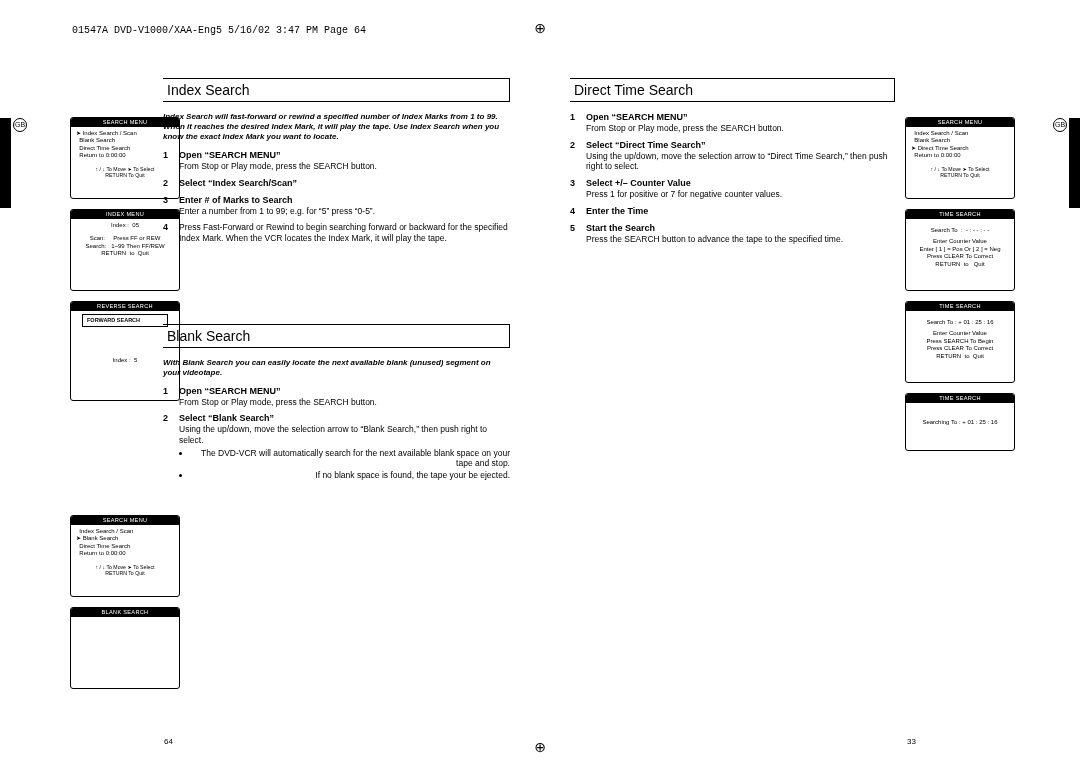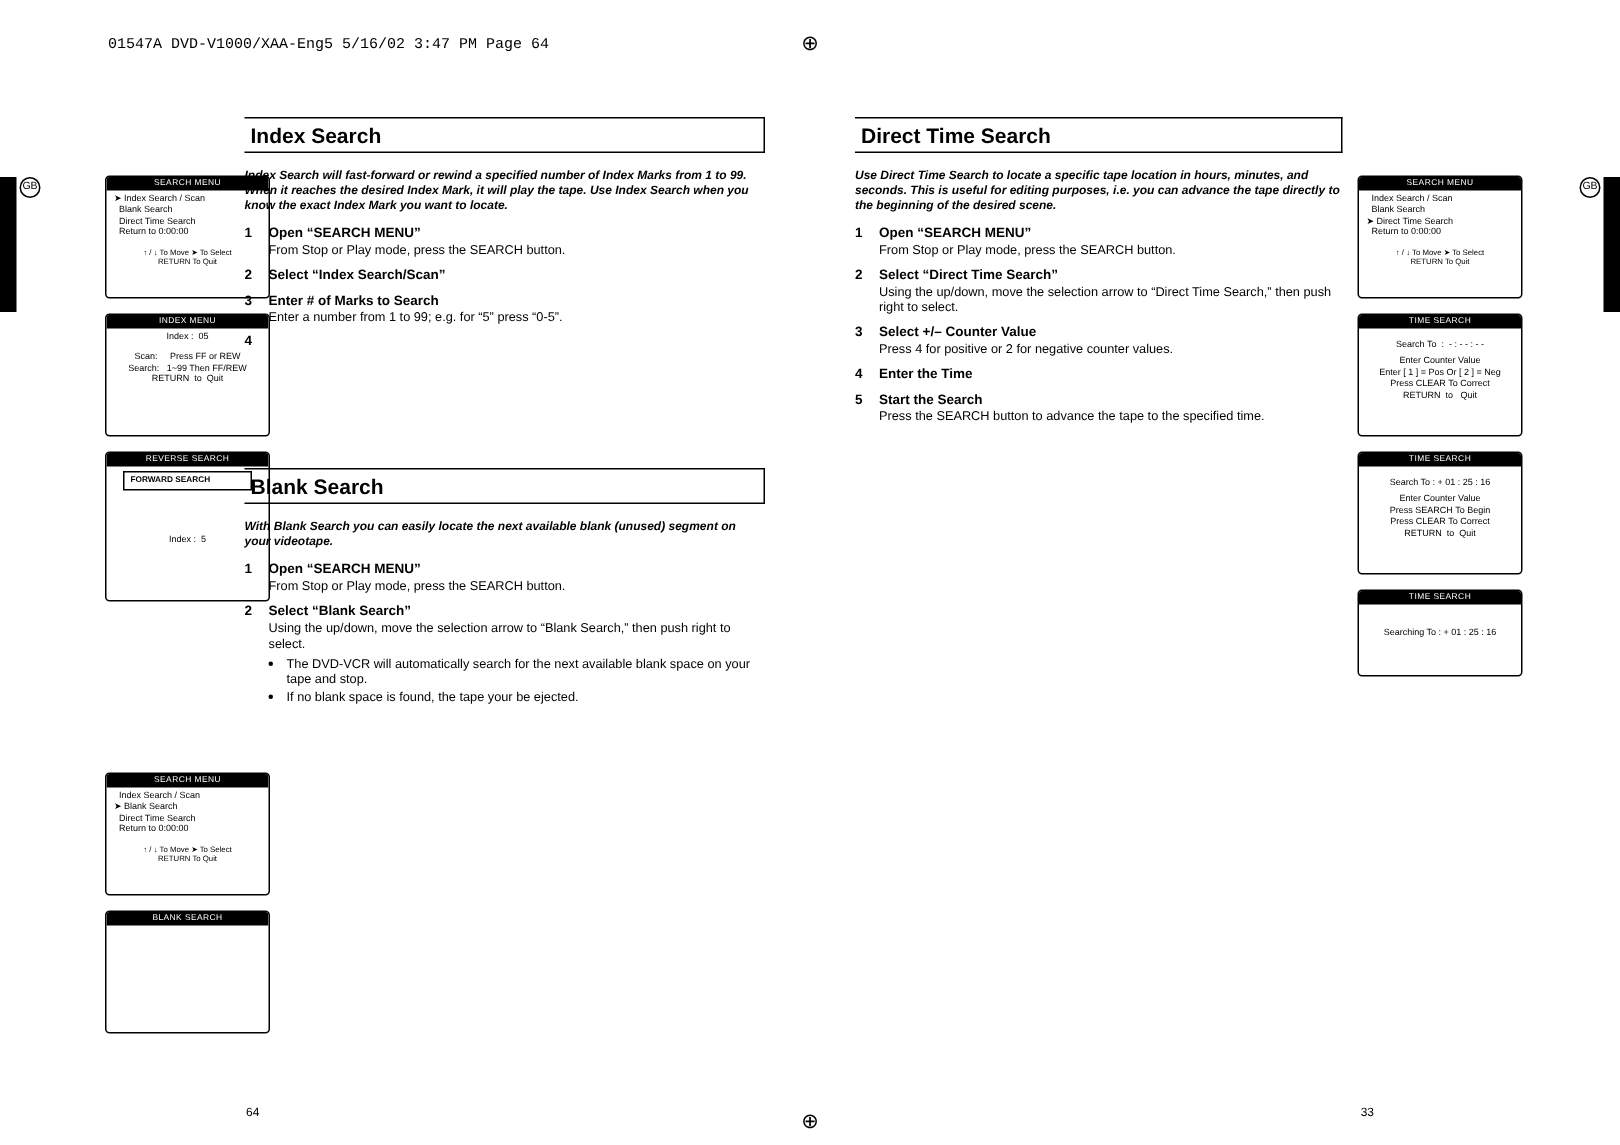--- a/index.html
+++ b/index.html
@@ -20,28 +20,28 @@
   .gb-right .gb-circ { right:13px; }
 
   .page { position: absolute; top: 60px; width: 500px; height: 680px; }
   .page-left { left: 40px; }
   .page-right { right: 40px; }
   .page-num { position:absolute; bottom:-6px; font-size:8px; font-weight:normal; }
   .page-left .page-num { left: 124px; }
   .page-right .page-num { right: 124px; }
 
   .section { margin-left: 123px; margin-right: 30px; margin-top: 18px; }
-  .section-title-box { border:1px solid #000; border-left:none; padding:3px 8px 3px 4px; font-weight:bold; font-size:14px; margin-bottom:10px; }
+  .section-title-box { border:1px solid #000; border-left:none; padding:3px 8px 3px 4px; font-weight:normal; font-size:14px; margin-bottom:10px; }
   .intro { font-size:8px; font-style:italic; font-weight:bold; line-height:1.25; margin:6px 0 8px; }
   .step { display:flex; margin:4px 0 6px; }
   .step .num { width:16px; font-weight:bold; font-size:9px; }
   .step .body { flex:1; font-size:8.5px; }
   .step .body .t { font-weight:bold; margin-bottom:1px; font-size:9px; }
   .step .body .d { line-height:1.25; }
-  .step .body ul { list-style: disc; margin: 3px 0 0 12px; }
+  .step .body ul { list-style: disc; margin: 3px 0 0 12px; text-align: right; }
   .step .body ul li { margin-bottom:2px; }
 
   .screens { position:absolute; left:30px; width:110px; }
   .page-right .screens { left:auto; right:25px; }
   .scr { border:1.2px solid #000; border-radius:3px; width:110px; height:82px; margin-bottom:10px; font-size:6px; padding:4px 5px; line-height:1.25; overflow:hidden; }
   .scr .bar { background:#000; color:#fff; text-align:center; font-size:5.6px; padding:1px 0; margin:-4px -5px 3px; letter-spacing:0.3px; }
   .scr .row { white-space:pre; }
   .scr .footer { font-size:5.2px; text-align:center; margin-top:6px; border-top:0; }
   .scr .footer2 { font-size:5.2px; text-align:center; }
   .scr.tall { height:100px; }
@@ -109,20 +109,21 @@
     <div class="step">
         <div class="num">3</div>
         <div class="body">
           <div class="t">Enter # of Marks to Search</div>
           <div class="d">Enter a number from 1 to 99; e.g. for “5” press “0-5”.</div>
         </div>
       </div>
     <div class="step">
         <div class="num">4</div>
         <div class="body">
+          <div class="d">Press Fast-Forward or Rewind to begin searching forward or backward for the specified Index Mark. When the VCR locates the Index Mark, it will play the tape.</div>
         </div>
       </div>
   </div>
 
   <div class="screens" style="top:455px;">
     <div class="scr">
       <div class="bar">SEARCH MENU</div>
       <div class="row">  Index Search / Scan</div>
       <div class="row">➤ Blank Search</div>
       <div class="row">  Direct Time Search</div>
@@ -192,40 +193,39 @@
       <div class="row center">RETURN  to  Quit</div>
     </div>
     <div class="scr" style="height:58px;">
       <div class="bar">TIME SEARCH</div>
       <div class="row center" style="margin-top:16px">Searching To : + 01 : 25 : 16</div>
     </div>
   </div>
 
   <div class="section" style="margin-left:30px; margin-right:145px; margin-top:18px;">
     <div class="section-title-box">Direct Time Search</div>
-    <div class="intro">Use Direct Time Search to locate a specific tape location in hours, minutes, and seconds. This is useful for editing purposes, i.e. you can advance the tape directly to the beginning of the desired scene.</div>
     <div class="step">
         <div class="num">1</div>
         <div class="body">
           <div class="t">Open “SEARCH MENU”</div>
           <div class="d">From Stop or Play mode, press the SEARCH button.</div>
         </div>
       </div>
     <div class="step">
         <div class="num">2</div>
         <div class="body">
           <div class="t">Select “Direct Time Search”</div>
           <div class="d">Using the up/down, move the selection arrow to “Direct Time Search,” then push right to select.</div>
         </div>
       </div>
     <div class="step">
         <div class="num">3</div>
         <div class="body">
           <div class="t">Select +/– Counter Value</div>
-          <div class="d">Press 4 for positive or 2 for negative counter values.</div>
+          <div class="d">Press 1 for positive or 7 for negative counter values.</div>
         </div>
       </div>
     <div class="step">
         <div class="num">4</div>
         <div class="body">
           <div class="t">Enter the Time</div>
         </div>
       </div>
     <div class="step">
         <div class="num">5</div>

